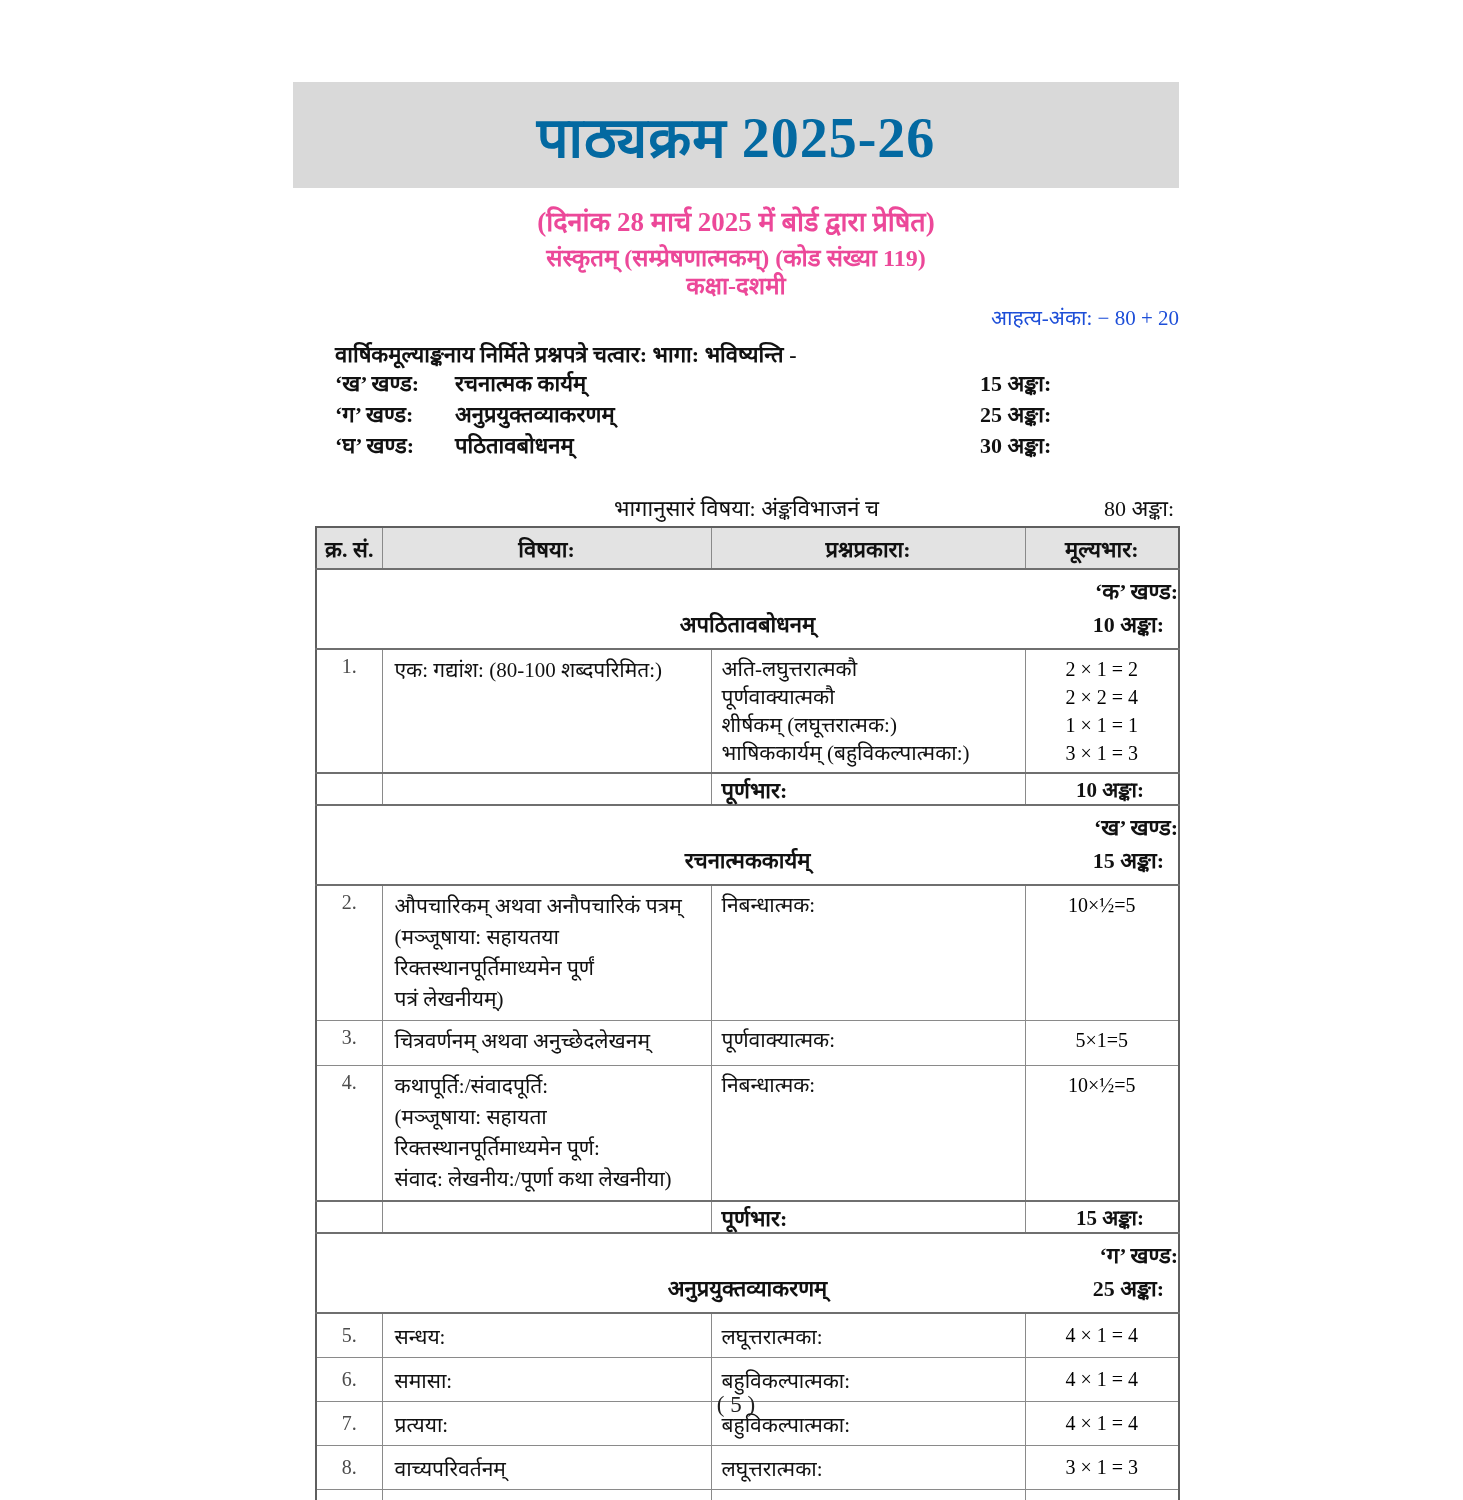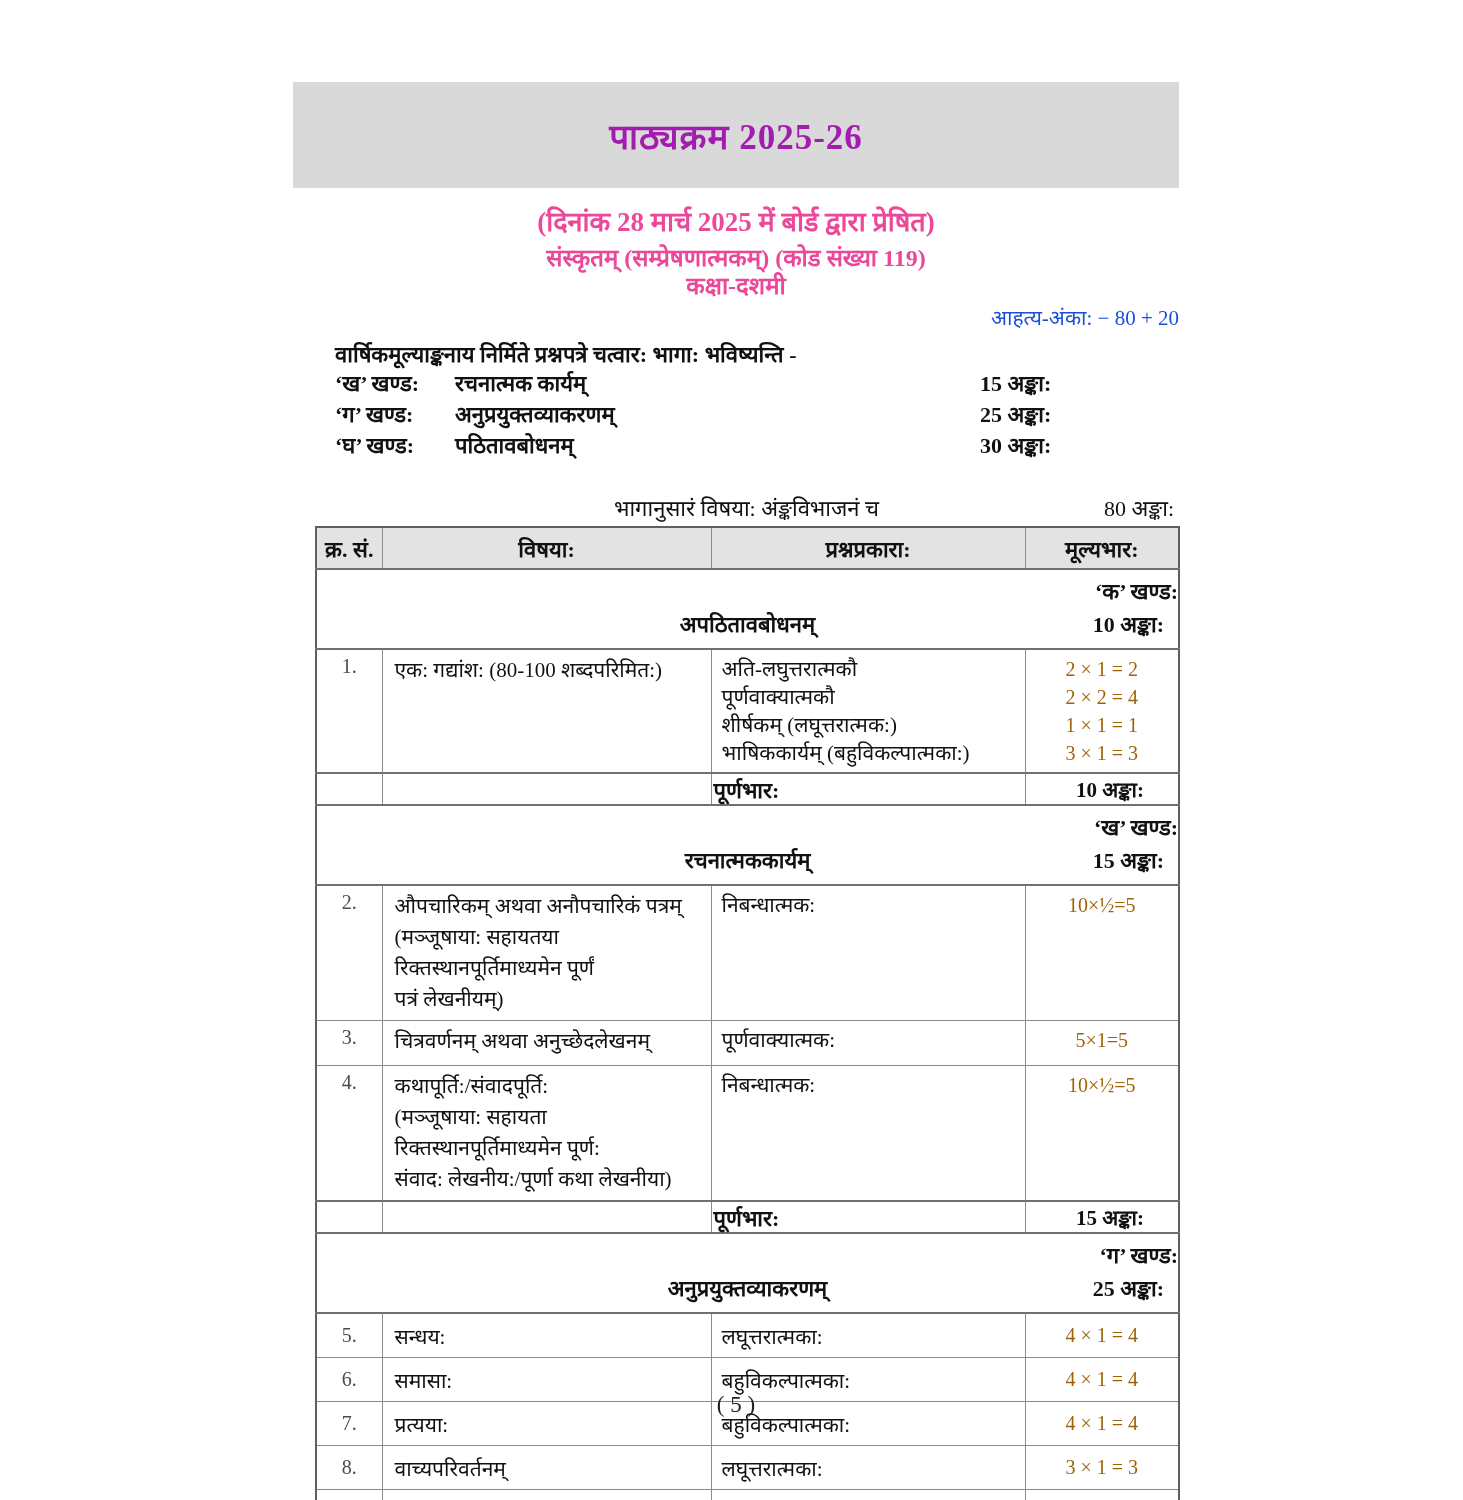--- a/index.html
+++ b/index.html
@@ -10,21 +10,21 @@
     font-family:"Liberation Serif","DejaVu Serif",serif;
     color:#111111;
     overflow:hidden;
   }
   .title-band{
     position:absolute;left:293px;top:82px;width:886px;height:106px;
     background:#d9d9d9;
     display:flex;align-items:center;justify-content:center;
   }
   .title-band .title-text{
-    font-size:35px;font-weight:bold;letter-spacing:1px;color:#a21caf;
+    font-size:56px;font-weight:bold;letter-spacing:1px;color:#0369a1;
   }
   .sub{position:absolute;left:293px;width:886px;text-align:center;font-weight:bold;color:#ec4899;}
   .sub1{top:202px;font-size:27px;}
   .sub2{top:240px;font-size:24px;}
   .sub3{top:268px;font-size:24px;}
   .marks-note{
     position:absolute;left:293px;top:303px;width:886px;
     text-align:right;font-size:21px;color:#1d4ed8;
   }
   .intro{position:absolute;left:335px;top:338px;font-size:22px;font-weight:bold;}
@@ -58,31 +58,31 @@
   tr.section-row td{padding:5px 0 7px 0;border-top:2px solid #6f6f6f;border-bottom:2px solid #6f6f6f;}
   .sec-line1{text-align:right;font-weight:bold;font-size:22px;line-height:33px;}
   .sec-line2{position:relative;text-align:center;font-weight:bold;font-size:22px;line-height:33px;}
   .sec-marks{position:absolute;right:14px;top:0;}
   tr.data-row td{vertical-align:top;}
   td.sn{ text-align:center;color:#4c4c4c;padding-top:5px;font-size:20px;}
   td.topic{padding:5px 8px 5px 12px;}
   td.topic .tline{line-height:31px;}
   td.qtype{padding:5px 8px 5px 10px;}
   td.qtype .qline{line-height:28px;}
-  td.mcell{text-align:center;color:#a16207;font-size:20px;padding-top:5px;}
+  td.mcell{text-align:center;color:#000000;font-size:20px;padding-top:5px;}
   td.mcell .mline{line-height:28px;}
   tr.row1 td{height:104px;}
   tr.row2 td{height:100px;}
   tr.row3 td{height:34px;}
   tr.row4 td{height:112px;}
   tr.grow td{height:33px;vertical-align:middle;}
   tr.grow td.sn{padding-top:0;}
   tr.grow td.mcell{padding-top:0;margin-left:27px;}
   tr.total-row td{height:30px;vertical-align:middle;border-top:2px solid #6f6f6f;}
-  td.total-label{font-weight:bold;padding-left:2px;font-size:22px;}
+  td.total-label{font-weight:bold;padding-left:10px;font-size:22px;}
   td.total-marks{font-weight:bold;text-align:right;padding-right:34px;font-size:21px;}
   .page-number{
     position:absolute;left:293px;top:1392px;width:886px;
     text-align:center;font-size:23px;color:#222222;
   }
 </style>
 </head>
 <body>
 
 <div class="page">

